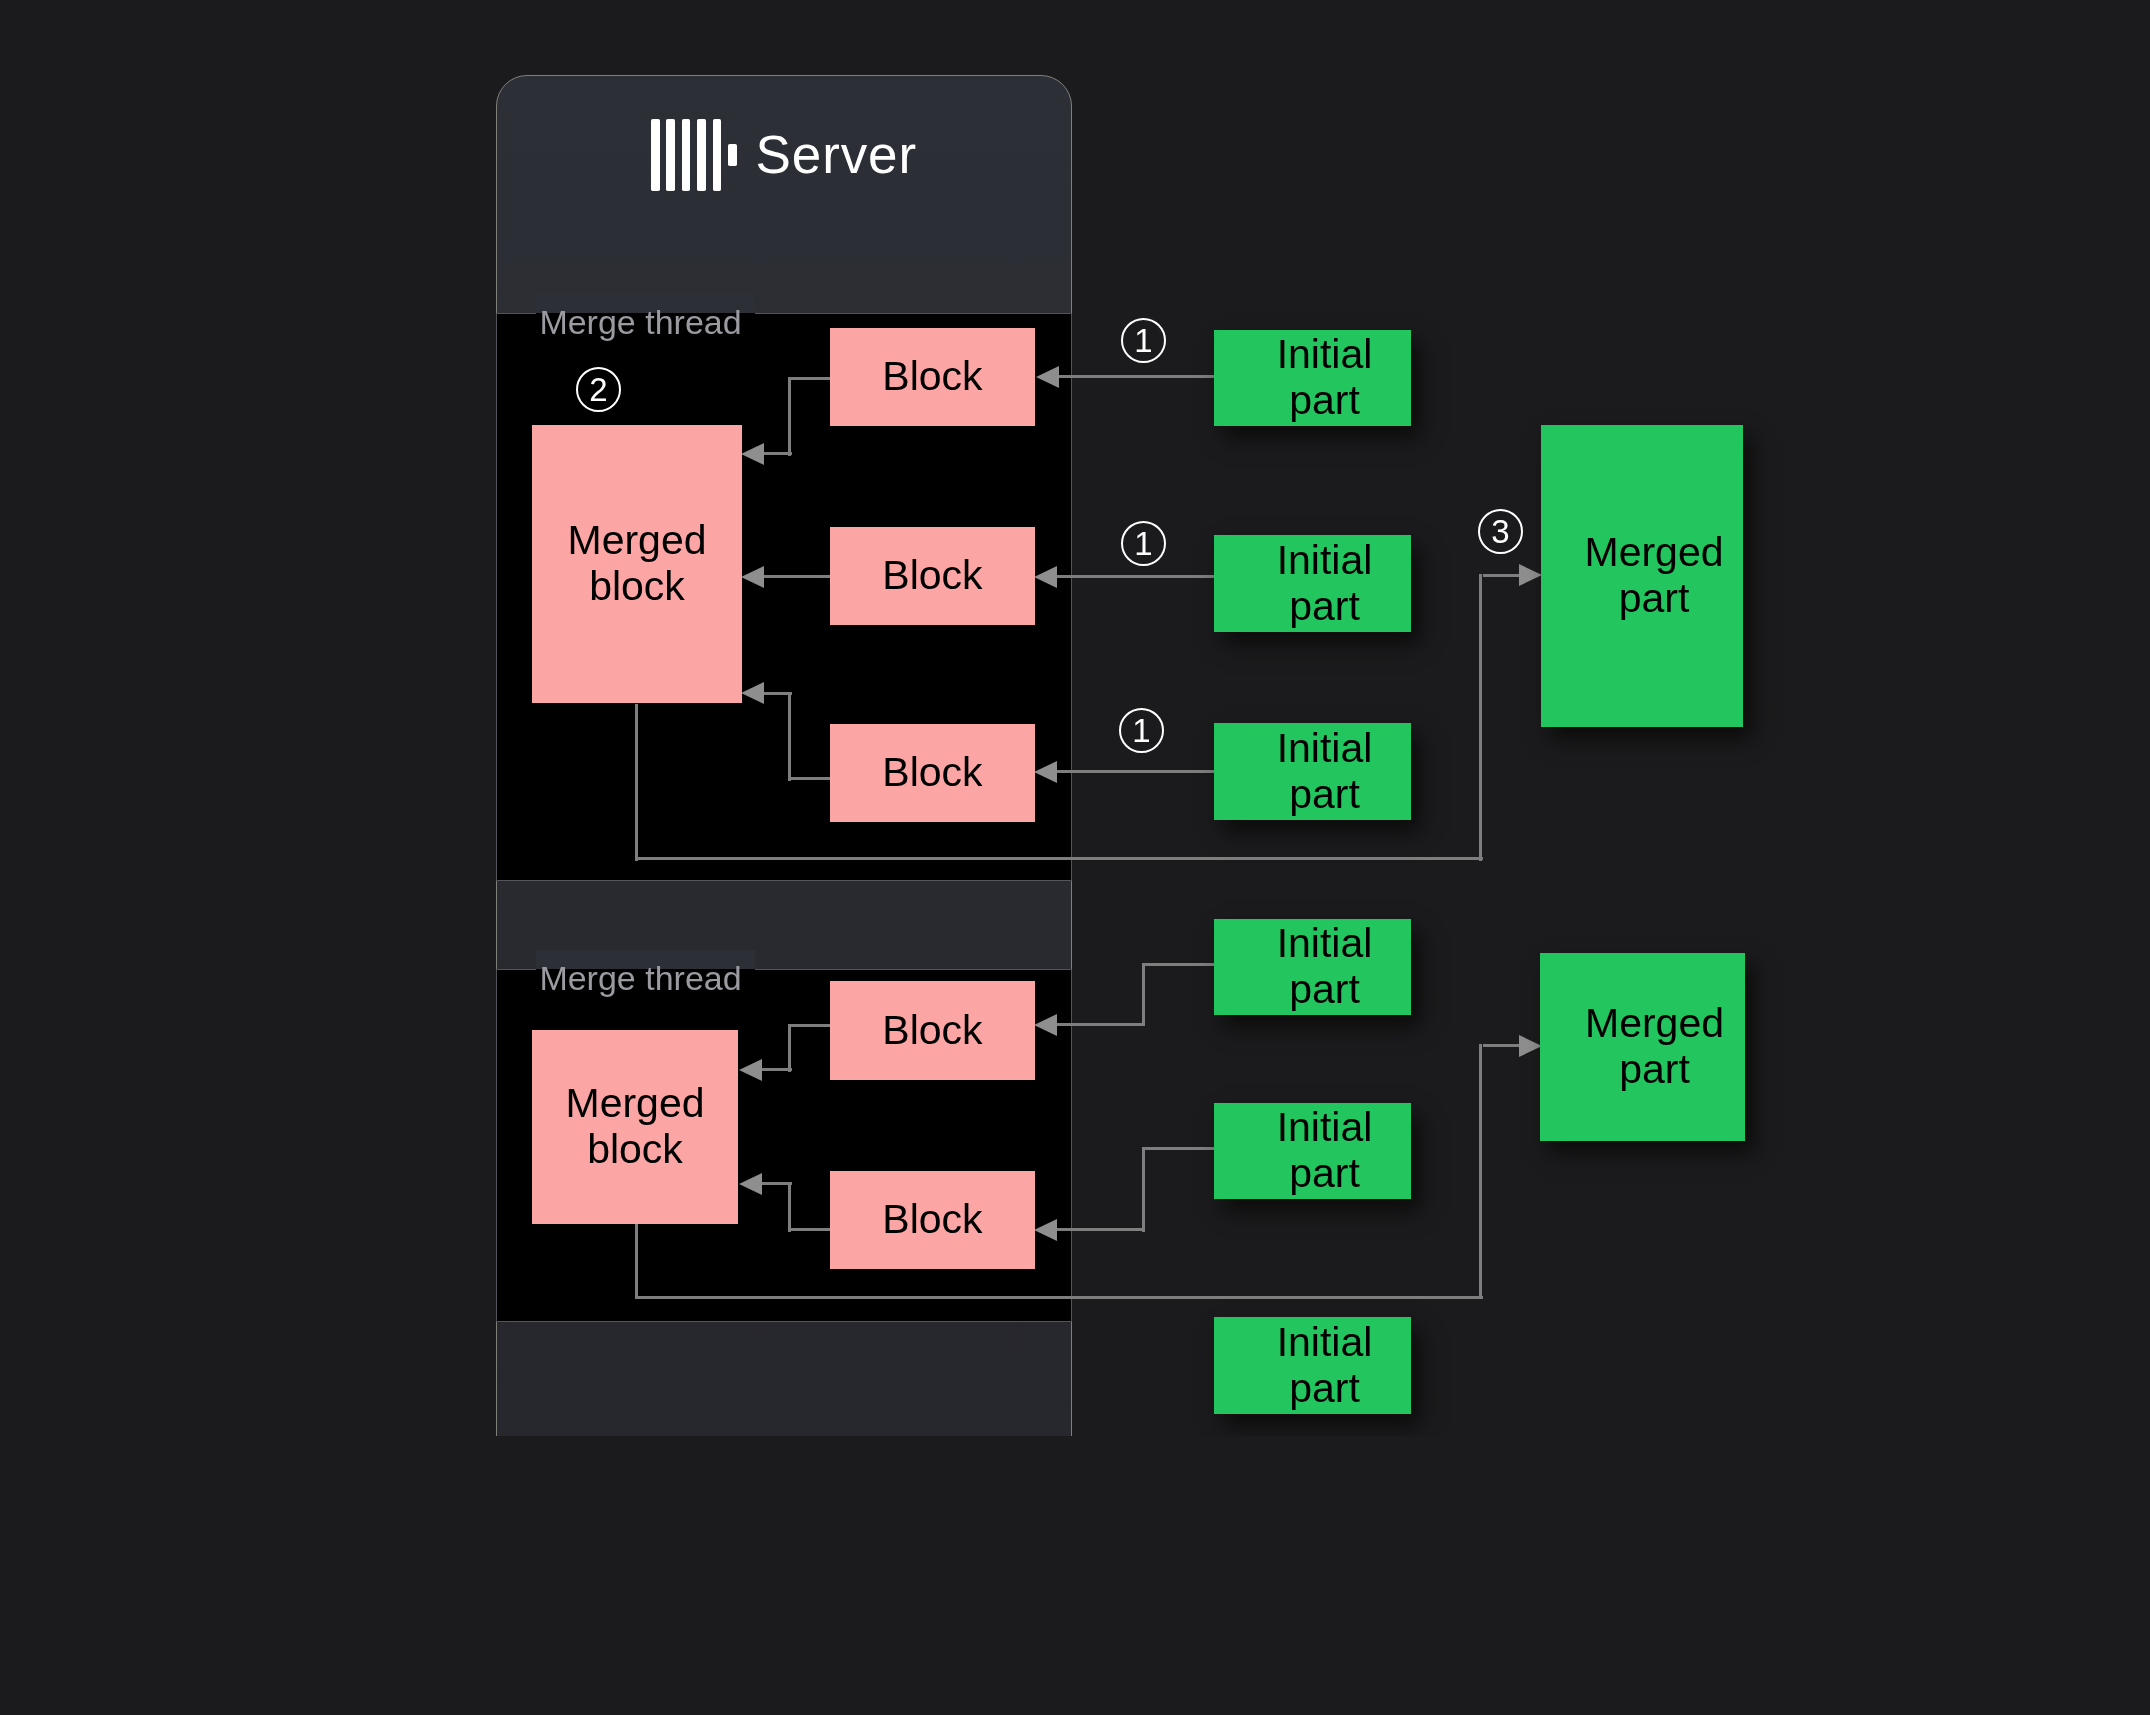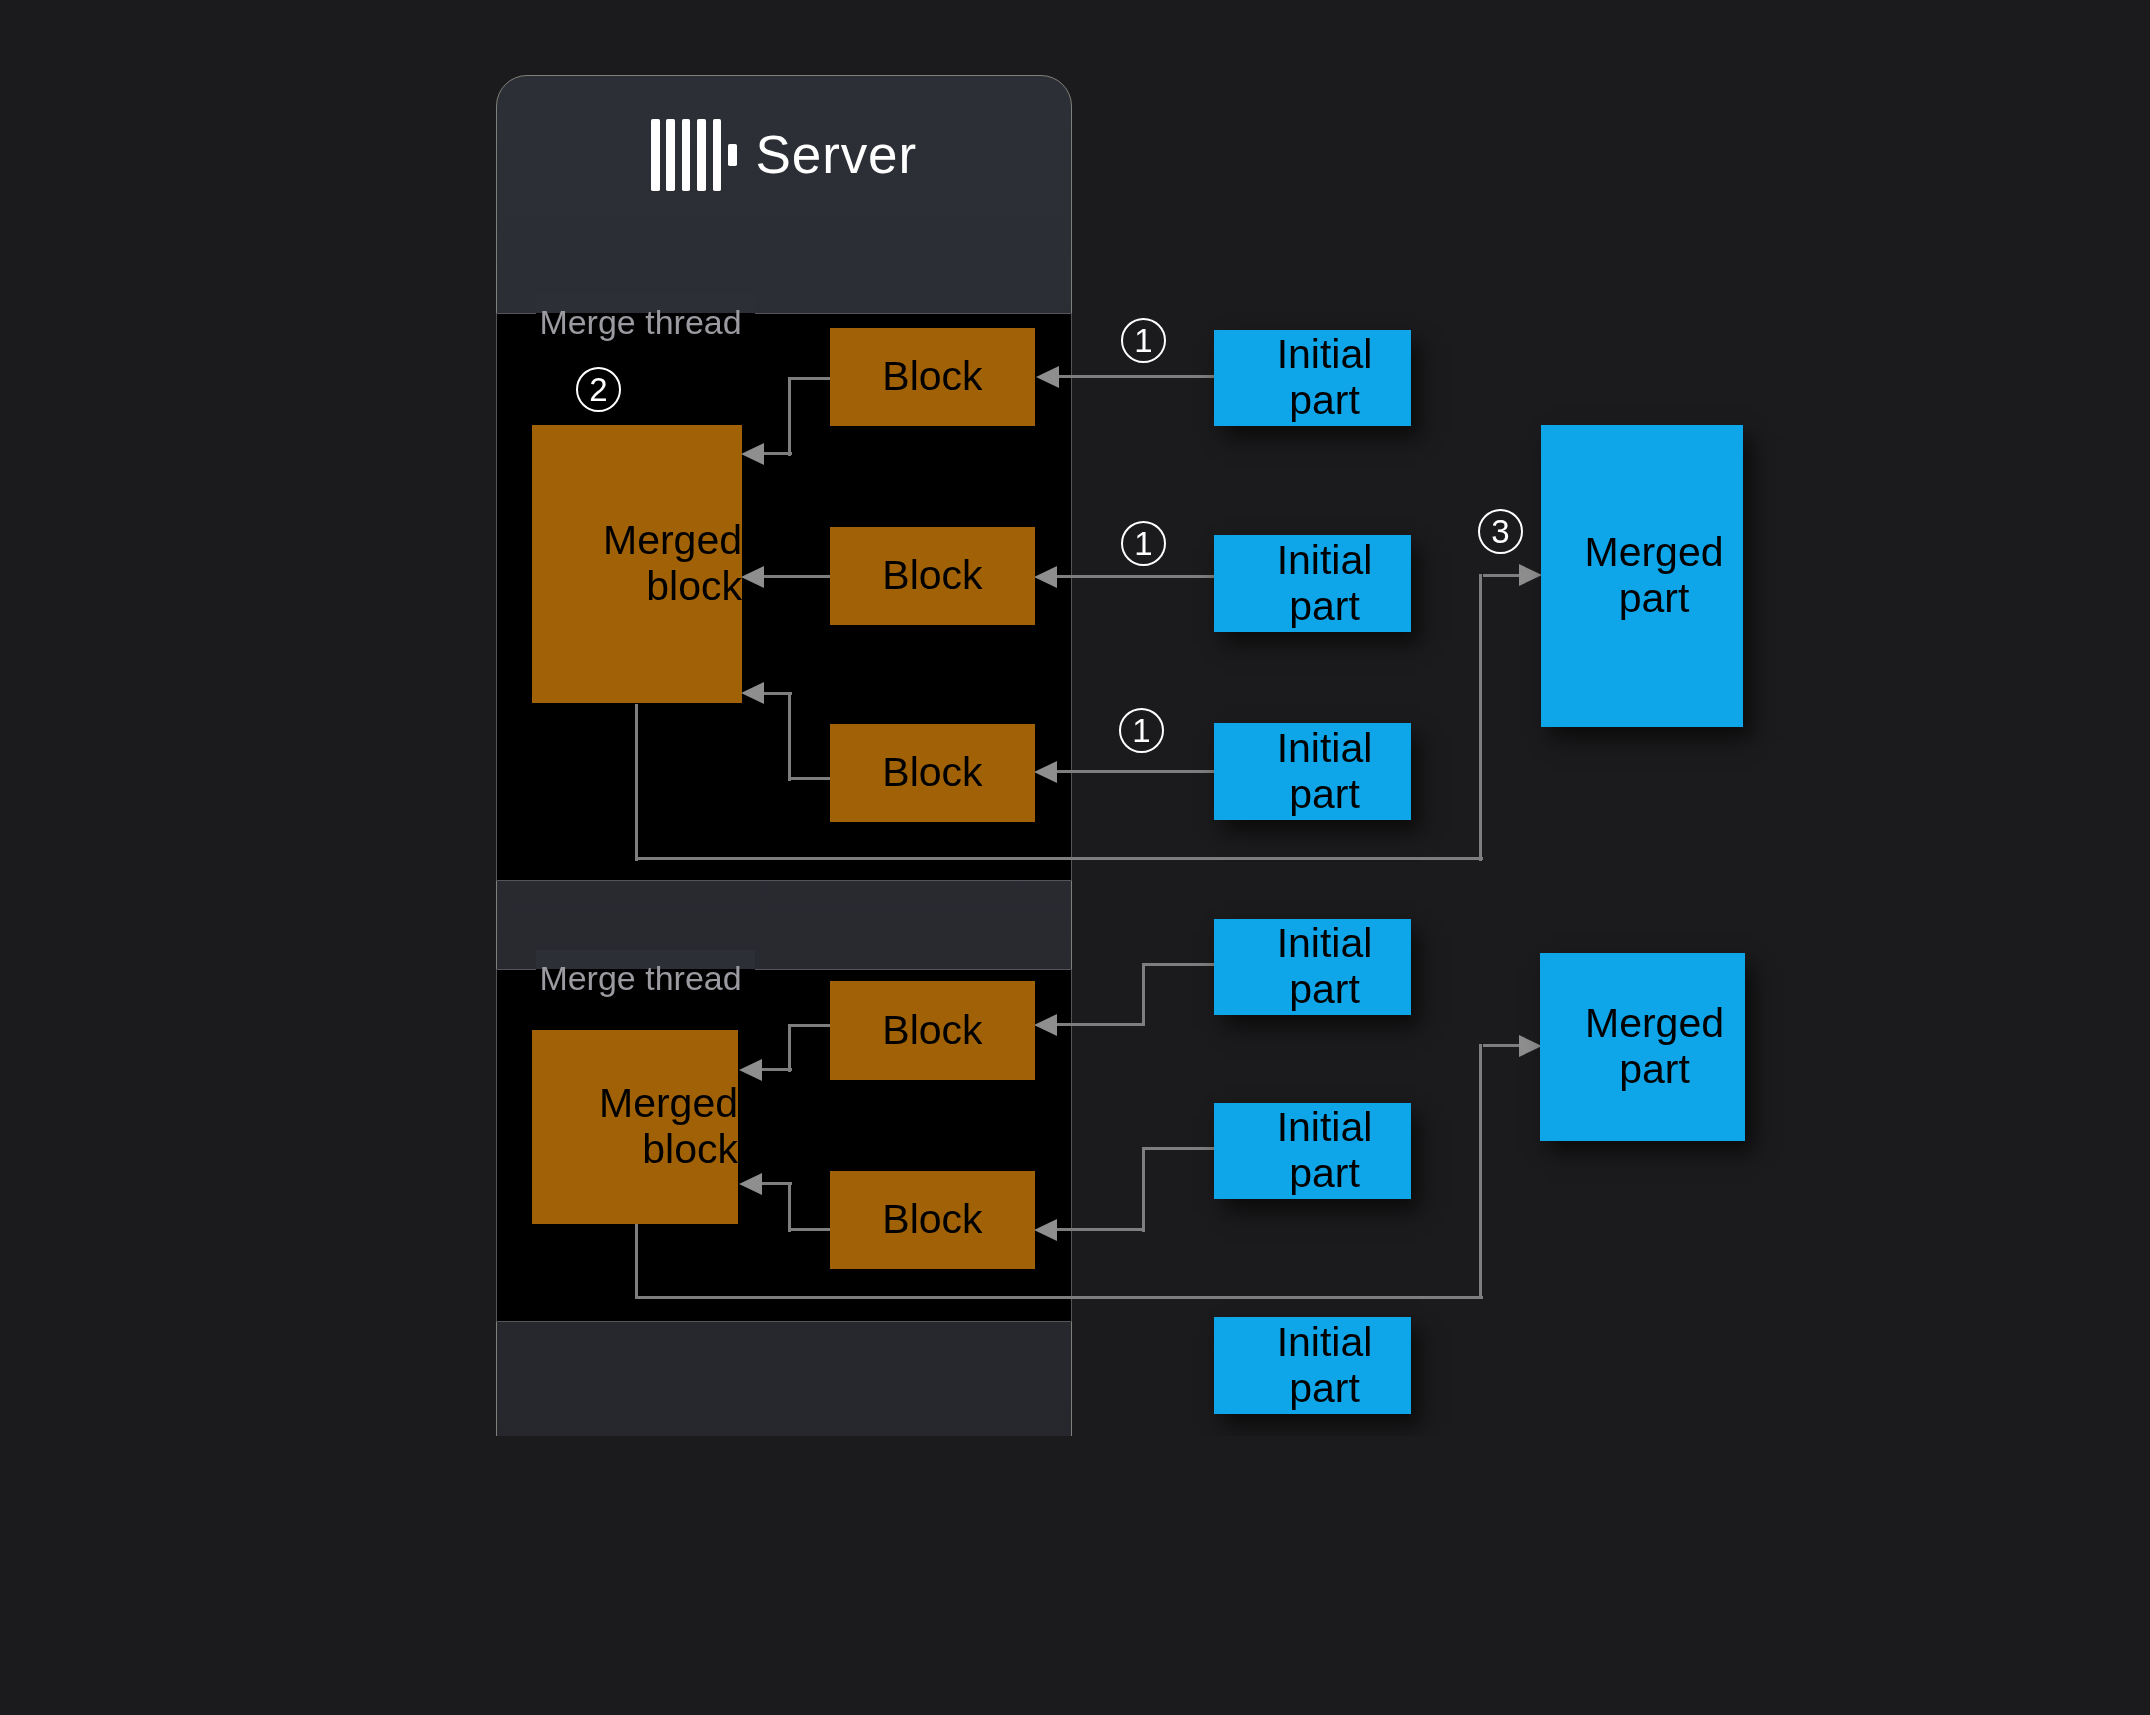--- a/index.html
+++ b/index.html
@@ -18,22 +18,22 @@
   
   .thread-box{left:455px;width:576px;background:#000000;border:1.7px solid #54545a;z-index:1;}
   #thread-box-1{top:313px;height:568px;}
   #thread-box-2{top:969px;height:353px;}
   .legend{height:38px;display:flex;align-items:center;gap:8.6px;padding:0 13.7px 0 3.4px;
     background:linear-gradient(#2c2f35 50%, #000000 50%);z-index:2;flex-direction:column;}
   .legend-label{font-size:34px;color:#9a9aa0;white-space:nowrap;}
   
   .node{display:flex;align-items:center;justify-content:center;text-align:center;
     font-size:41px;color:#000;line-height:1.12;z-index:4;}
-  .blue{background:#a16207;text-align:right;}
-  .yellow{background:#0ea5e9;box-shadow:8.6px 12px 20.5px rgba(0,0,0,0.6);padding-left:24px;}
+  .blue{background:#fca5a5;}
+  .yellow{background:#22c55e;box-shadow:8.6px 12px 20.5px rgba(0,0,0,0.6);padding-left:24px;}
   
   .ln{background:#7e7e7e;z-index:3;}
   .ah-l{width:0;height:0;border-top:11px solid transparent;border-bottom:11px solid transparent;
     border-right:23px solid #8e8e8e;z-index:3;}
   .ah-r{width:0;height:0;border-top:11px solid transparent;border-bottom:11px solid transparent;
     border-left:23px solid #8e8e8e;z-index:3;}
   
   .badge{width:45px;height:45px;border:2.6px solid #ffffff;border-radius:50%;color:#ffffff;
     font-size:33px;display:flex;align-items:center;justify-content:center;z-index:5;}
   

